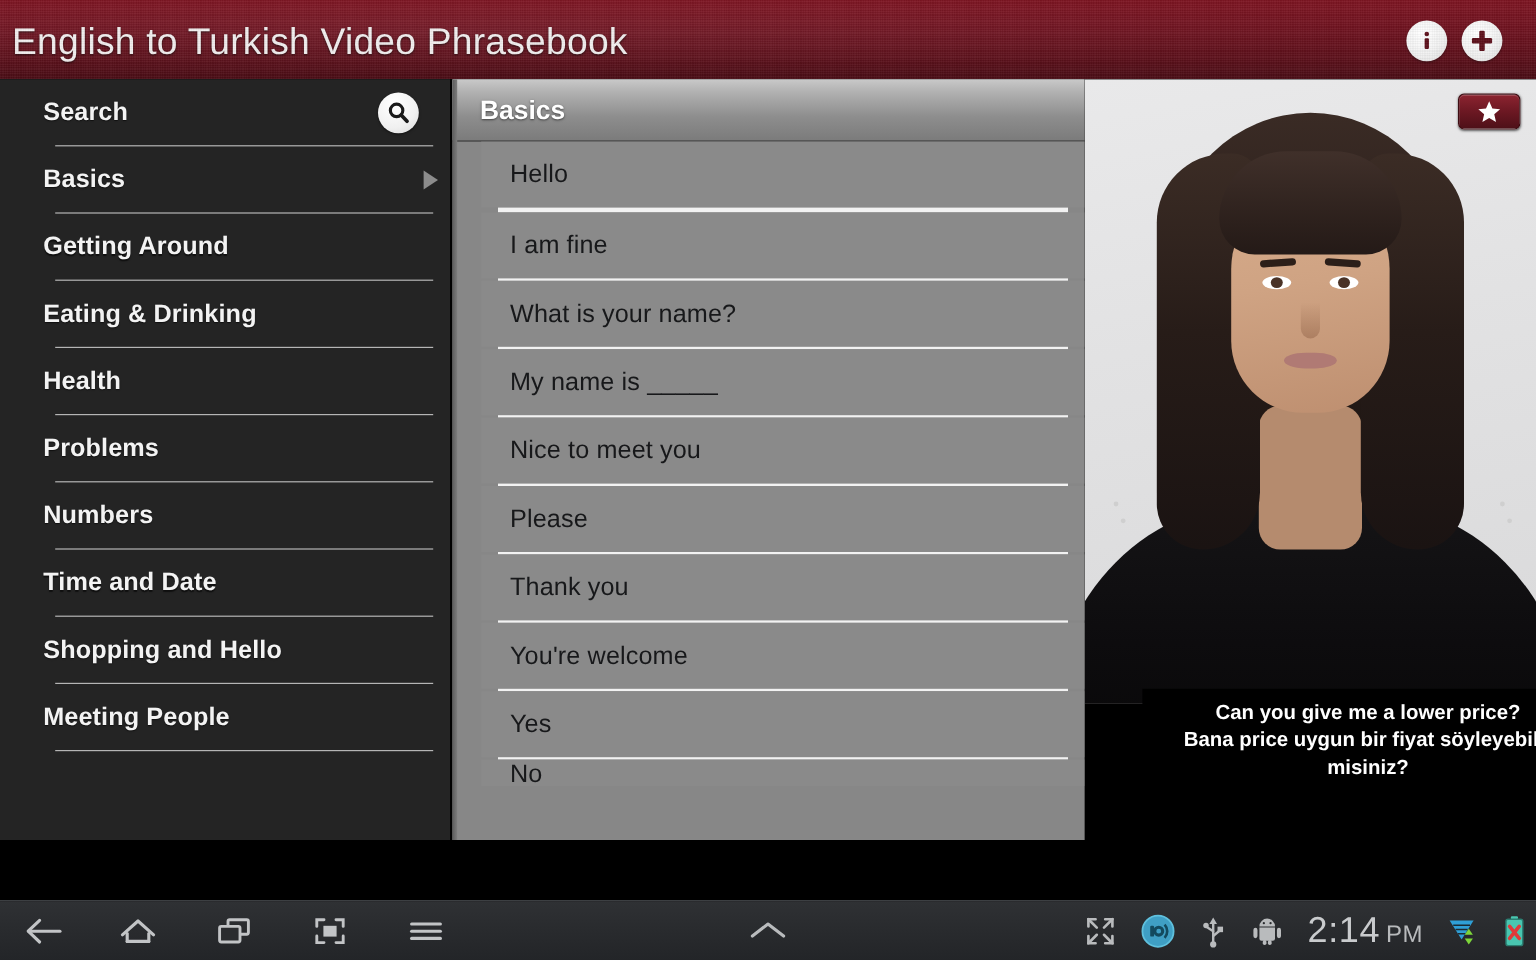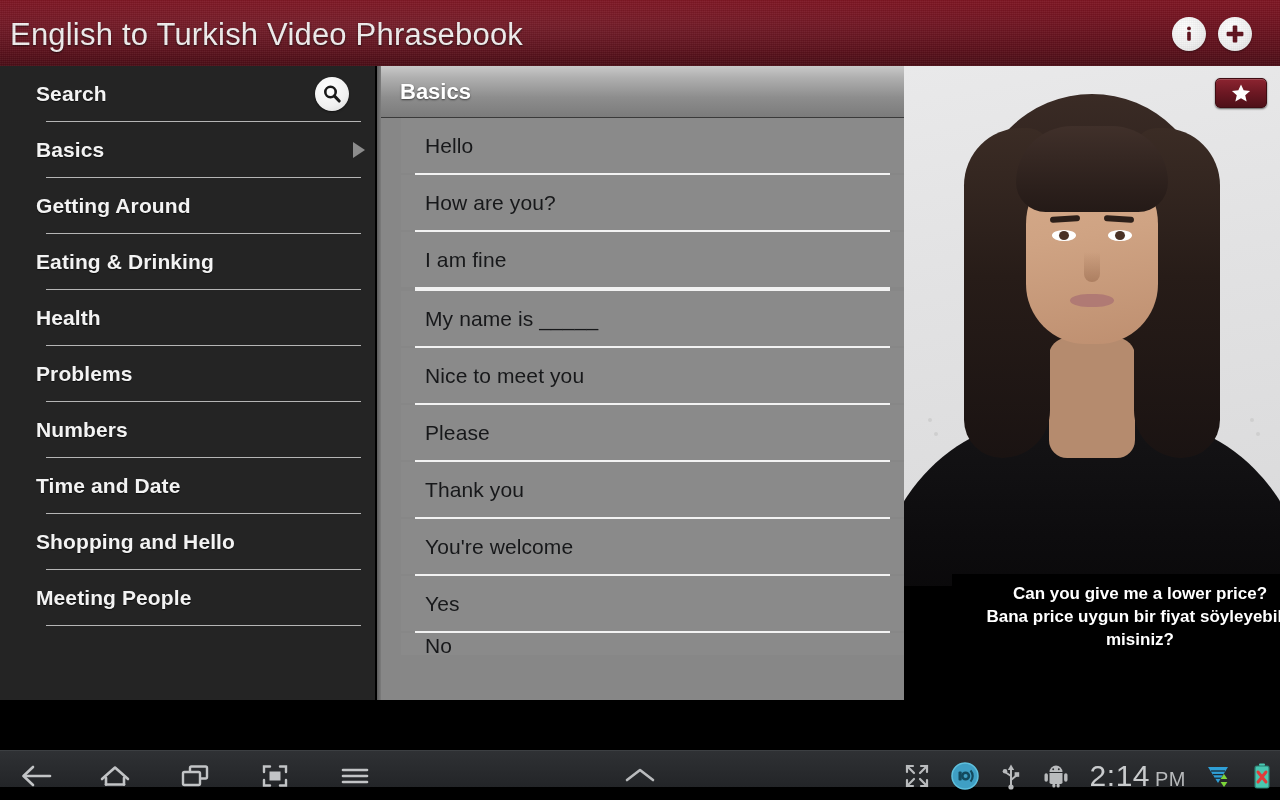--- a/index.html
+++ b/index.html
@@ -193,21 +193,21 @@
     position:absolute; left:0; top:508px; width:376px; height:126px;
     background:#000; color:#fff; text-align:center;
     font-size:17px; line-height:23px; font-weight:bold;
     padding:8px 6px 0 6px;
     text-shadow:0 1px 1px rgba(0,0,0,.9);
     margin-left:48px;
   }
 
   
   .navbar{
-    position:absolute; left:0; top:750px; width:1280px; height:37px;
+    position:absolute; left:0; top:750px; width:1280px; height:50px;
     background:linear-gradient(180deg,#2f3134 0%,#2a2c2f 40%,#232528 100%);
     border-top:1px solid #3c3f42;
   }
   .nav-left{ position:absolute; left:14px; top:0; height:50px; display:flex; align-items:center; gap:38px; }
   .nav-center{ position:absolute; left:50%; transform:translateX(-50%); top:0; height:50px; display:flex; align-items:center; }
   .nav-right{ position:absolute; right:8px; top:0; height:50px; display:flex; align-items:center; gap:20px; }
   .nav-btn{ width:42px; height:42px; display:flex; align-items:center; justify-content:center; }
   .clock{ color:#c9cbcd; font-size:30px; letter-spacing:.5px; display:flex; align-items:baseline; gap:5px; }
   .clock .ampm{ font-size:20px; color:#b8babc; }
   .status-ico{ display:flex; align-items:center; justify-content:center; }
@@ -304,30 +304,30 @@
       <div class="list-header">
         <span class="list-header-title">Basics</span>
       </div>
 
       <div class="list-body">
         <div class="list-row">
           <span class="list-row-label">Hello</span>
         </div>
         <div class="list-sep"></div>
 
-        <div class="list-row">
-          <span class="list-row-label">How are you?</span>
-        </div>
         <div class="list-sep"></div>
 
         <div class="list-row">
           <span class="list-row-label">I am fine</span>
         </div>
         <div class="list-sep"></div>
 
+        <div class="list-row">
+          <span class="list-row-label">What is your name?</span>
+        </div>
         <div class="list-sep"></div>
 
         <div class="list-row">
           <span class="list-row-label">My name is _____</span>
         </div>
         <div class="list-sep"></div>
 
         <div class="list-row">
           <span class="list-row-label">Nice to meet you</span>
         </div>

